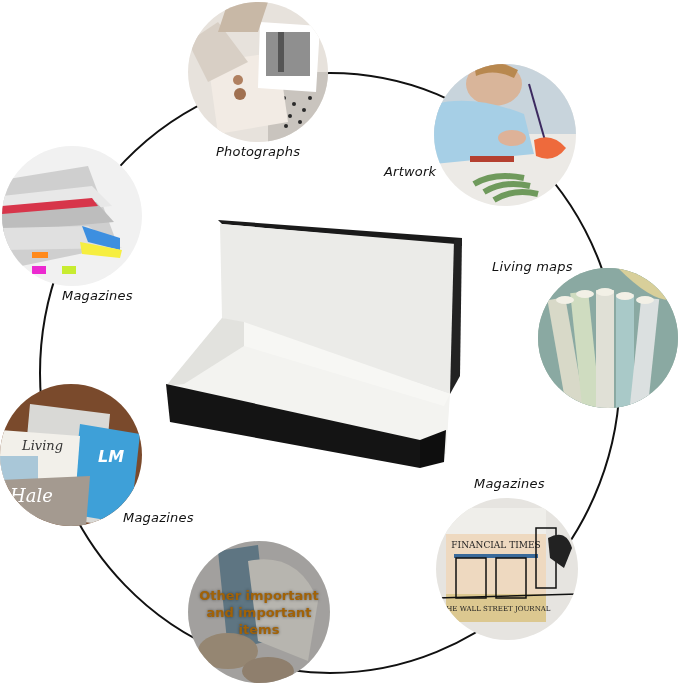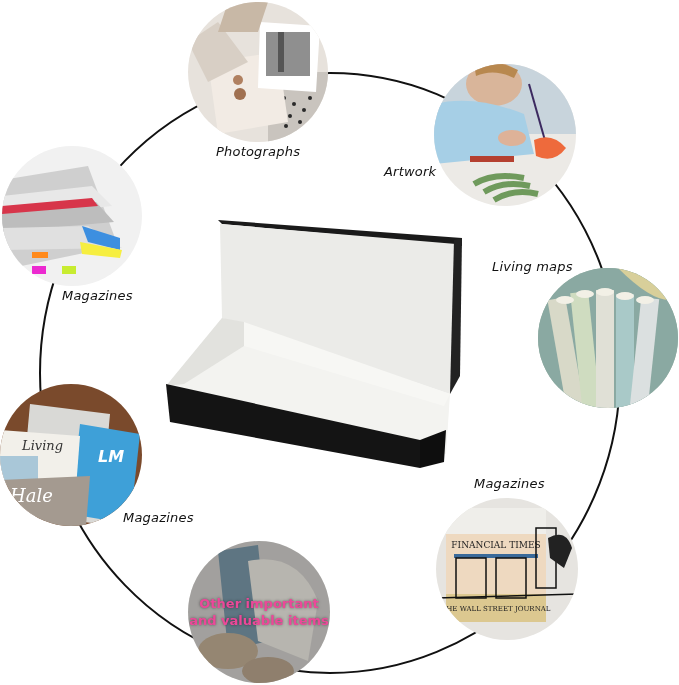--- a/index.html
+++ b/index.html
@@ -1,21 +1,21 @@
 <!DOCTYPE html>
 <html><head>
 <meta charset="utf-8">
 <style>
   html, body { margin: 0; padding: 0; background: #ffffff; }
   body { width: 679px; height: 685px; position: relative; overflow: hidden; font-family: "DejaVu Sans", sans-serif; }
   .ring { position: absolute; left: 0; top: 0; }
   .bubble { position: absolute; border-radius: 50%; overflow: hidden; }
   .bubble svg { display: block; }
   .label { position: absolute; font-size: 13px; color: #111; white-space: nowrap; letter-spacing: 0.2px; font-style: italic; }
-  .overlay-label { position: absolute; left: 0; right: 0; top: 50%; transform: translateY(-50%); text-align: center; color: #ec4899; font-weight: bold; font-size: 13px; line-height: 17px; text-shadow: 0 0 3px rgba(0,0,0,0.5); }
+  .overlay-label { position: absolute; left: 0; right: 0; top: 50%; transform: translateY(-50%); text-align: center; color: #a16207; font-weight: bold; font-size: 13px; line-height: 17px; text-shadow: 0 0 3px rgba(0,0,0,0.5); }
   .box { position: absolute; left: 164px; top: 216px; }
 </style>
 </head>
 <body>
 
 <svg class="ring" width="679" height="685" viewBox="0 0 679 685">
   <ellipse cx="330" cy="373" rx="290" ry="300" fill="none" stroke="#111" stroke-width="2"></ellipse>
 </svg>
 
 <svg class="box" width="300" height="255" viewBox="0 0 300 255">
@@ -120,21 +120,21 @@
   <svg width="142" height="142" viewBox="0 0 142 142">
     <rect width="142" height="142" fill="#bfbdba"></rect>
     <path d="M30 10 L70 4 L80 100 L40 110Z" fill="#6f8a99"></path>
     <path d="M60 20 Q110 10 130 60 L120 120 L70 100Z" fill="#d8d5ce"></path>
     <ellipse cx="40" cy="110" rx="30" ry="18" fill="#b09e86"></ellipse>
     <ellipse cx="80" cy="130" rx="26" ry="14" fill="#a89680"></ellipse>
     <rect width="142" height="142" fill="rgba(0,0,0,0.15)"></rect>
   </svg>
   <div class="overlay-label">
     <div>Other important</div>
-    <div>and valuable items</div>
+    <div>and important items</div>
   </div>
 </div>
 
 <div class="bubble" style="left:0px;top:384px;width:142px;height:142px;font-style:italic;">
   <svg width="142" height="142" viewBox="0 0 142 142">
     <rect width="142" height="142" fill="#7a4a2c"></rect>
     <polygon points="30,20 110,30 100,140 20,130" fill="#d9d9d6"></polygon>
     <polygon points="80,40 140,50 130,140 70,130" fill="#3ea0d8"></polygon>
     <text x="98" y="78" font-family="DejaVu Sans, sans-serif" font-size="16" font-weight="bold" fill="#fff">LM</text>
     <polygon points="0,46 80,52 76,104 0,100" fill="#f2f0ea"></polygon>

